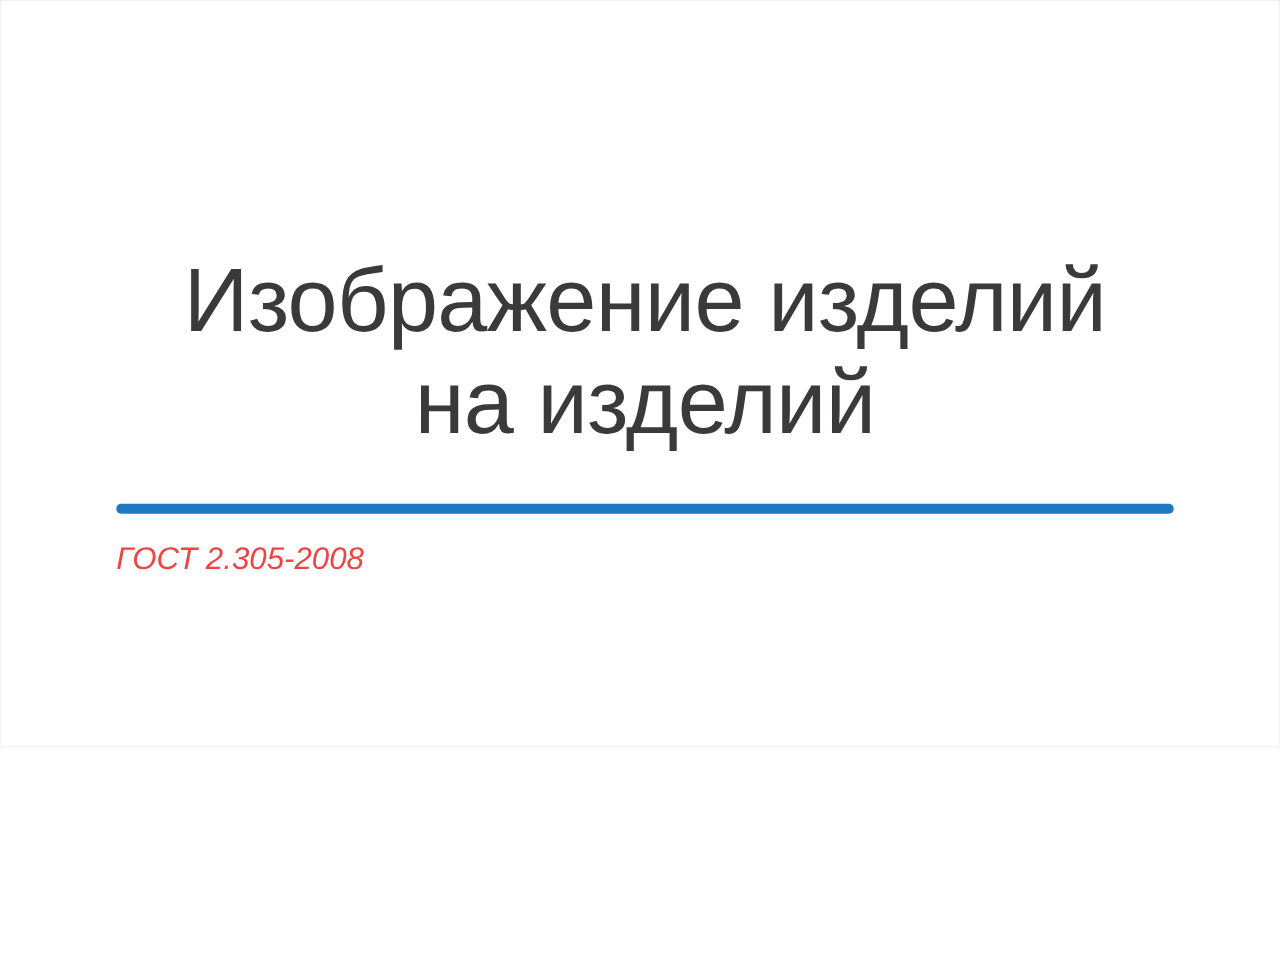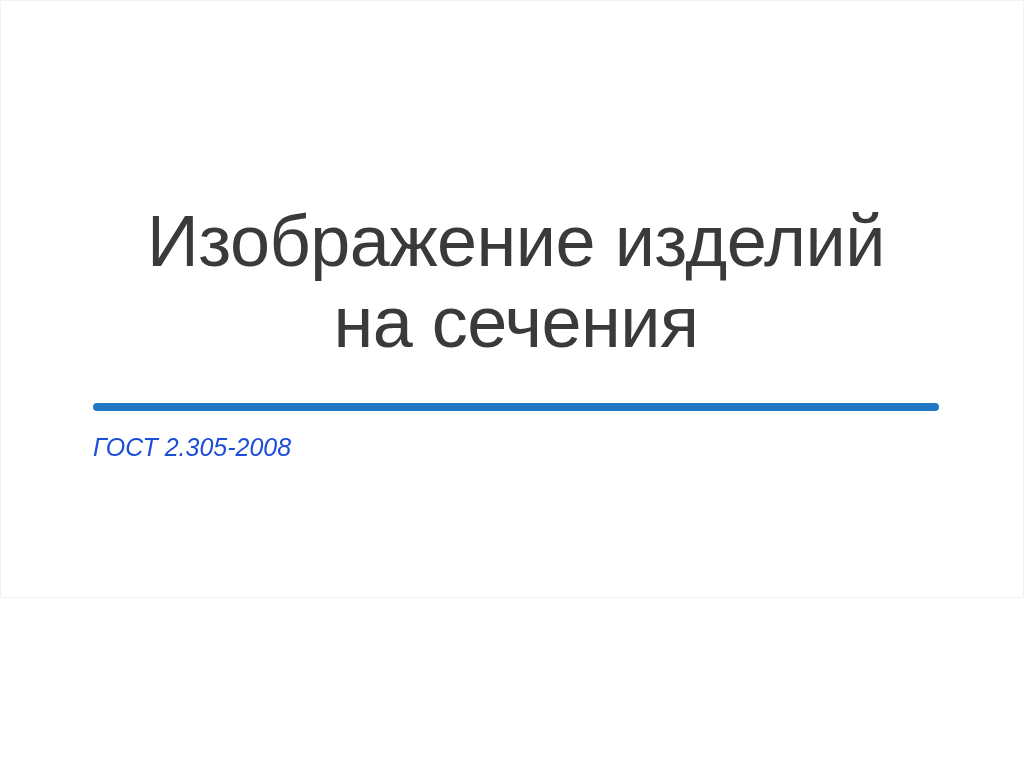--- a/index.html
+++ b/index.html
@@ -58,37 +58,37 @@
   .subtitle-block {
     position: absolute;
     left: 92px;
     top: 428px;
     width: 860px;
     text-align: left;
   }
 
   .subtitle-line {
     display: block;
-    color: #1d4ed8;
+    color: #ef4444;
     font-family: "Liberation Sans", sans-serif;
     font-style: italic;
     font-size: 25px;
     font-weight: 400;
     line-height: 1.48;
     white-space: nowrap;
   }
 </style>
 </head>
 <body>
 
 <div class="slide">
 
   <div class="title-block">
     <span class="title-line">Изображение изделий</span>
-    <span class="title-line">на сечения</span>
+    <span class="title-line">на изделий</span>
   </div>
 
   <div class="accent-rule"></div>
 
   <div class="subtitle-block">
     <span class="subtitle-line">ГОСТ 2.305-2008</span>
   </div>
 
 </div>
 

